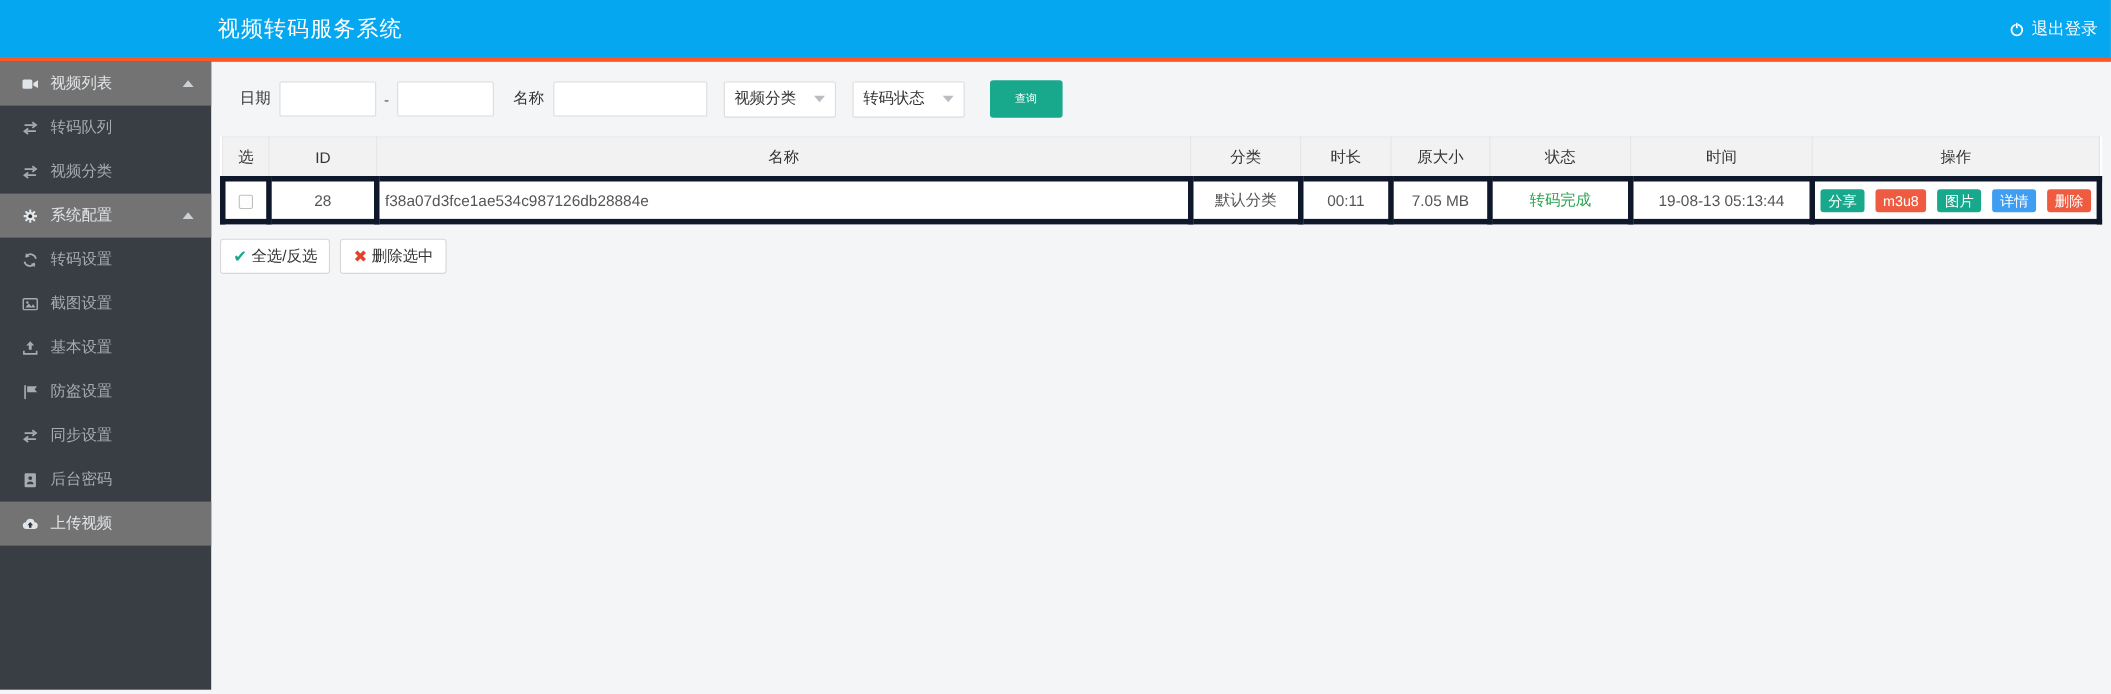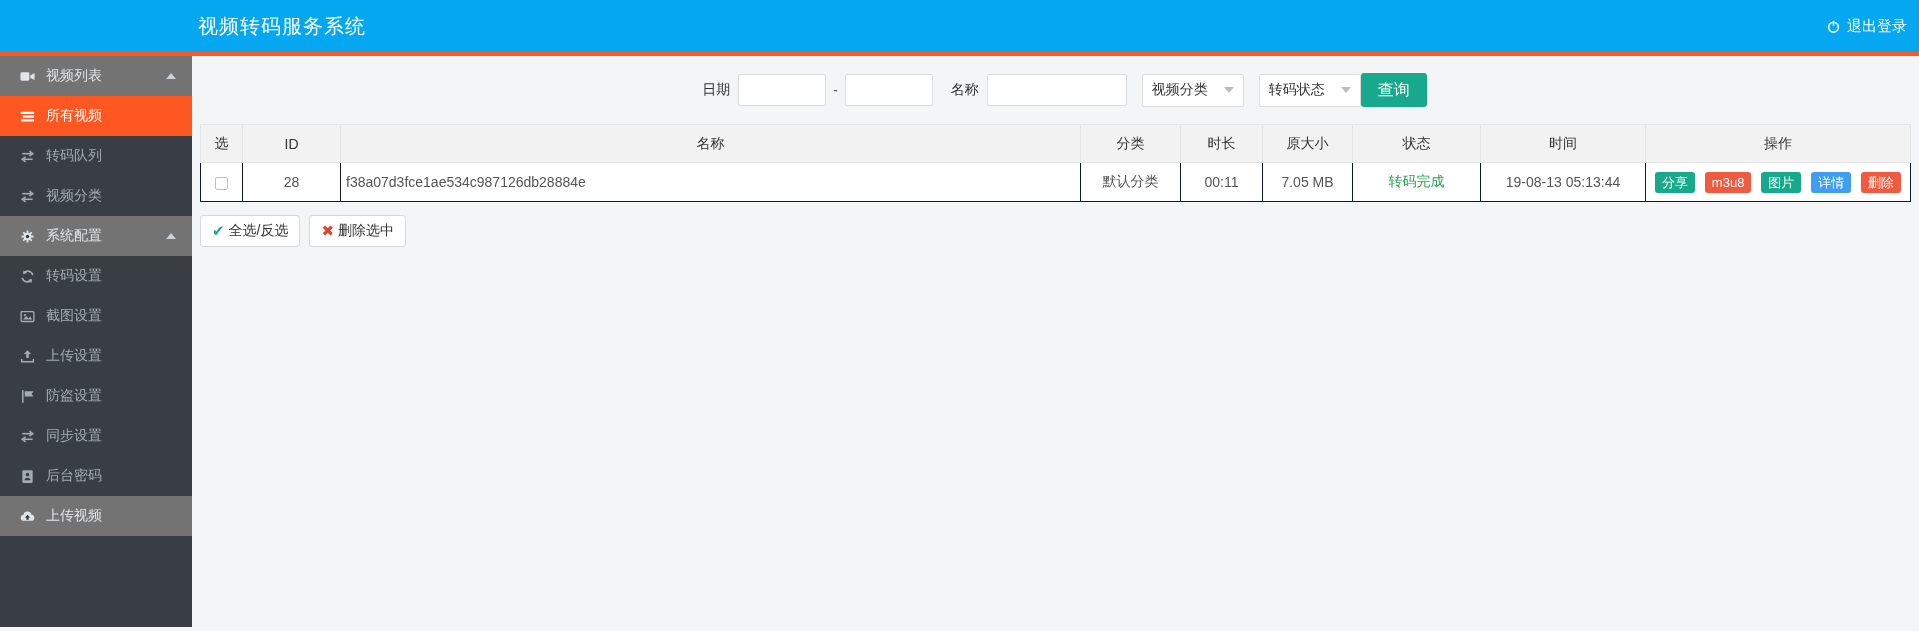--- a/index.html
+++ b/index.html
@@ -26,45 +26,45 @@
   .side-item.sect { background:#737373; color:#e2e5e8; }
   .side-item.active { background:#ff5722; color:#fff; }
   .icn { width:15px; height:15px; flex-shrink:0; fill:currentColor; }
   .caret-up {
     position:absolute; right:16px; width:0; height:0;
     border-left:5px solid transparent; border-right:5px solid transparent;
     border-bottom:6px solid #ccd1d5;
   }
   .content { flex:1; padding:0 8px; }
   
-  .filter-bar { height:68px; display:flex; align-items:center; justify-content:center; font-size:14px; color:#333; }
+  .filter-bar { height:68px; display:flex; align-items:center; font-size:14px; color:#333; }
   .f-label { margin:0 8px 0 18px; }
   .txt {
     width:88px; height:32px; border:1px solid #dcdcdc; border-radius:2px;
     background:#fff; padding:0 8px; font-size:14px; font-family:inherit; outline:none;
   }
   .txt.name { width:140px; }
   .sep { margin:0 7px; color:#555; }
   .select {
     width:102px; height:33px; border:1px solid #dcdcdc; border-radius:2px; background:#fff;
     display:flex; align-items:center; justify-content:space-between; padding:0 9px;
     color:#333; margin-left:15px; cursor:pointer;
   }
   .caret-down { width:0; height:0; border-left:5px solid transparent; border-right:5px solid transparent;
                 border-top:6px solid #b9bdc1; }
   .query-btn {
-    margin-left:0; width:66px; height:34px; background:#18a88c; color:#fff;
-    border:none; border-radius:3px; font-size:16px; font-family:inherit; cursor:pointer;
+    margin-left:23px; width:66px; height:34px; background:#18a88c; color:#fff;
+    border:none; border-radius:3px; font-size:10px; font-family:inherit; cursor:pointer;
   }
   
   table { width:100%; border-collapse:collapse; table-layout:fixed; background:#fff;
           font-size:14px; color:#444; border:1px solid #e4e4e4; }
   th { background:#f2f2f2; font-weight:normal; color:#333; height:38px;
        border:1px solid #e4e4e4; text-align:center; }
-  td { height:39px; border:1px solid #0f172a; text-align:center; color:#555; }
+  td { height:39px; border:5px solid #0f172a; text-align:center; color:#555; }
   td.name-cell { text-align:left; padding-left:5px; }
   .checkbox { display:inline-block; width:13px; height:13px; border:1px solid #bfbfbf;
               border-radius:2px; background:#fdfdfd; vertical-align:middle; cursor:pointer; }
   .status-ok { color:#2aa34f; }
   .act-btn { display:inline-block; margin:0 3px; padding:4px 7px; border:none; border-radius:3px;
              color:#fff; font-size:13px; font-family:inherit; cursor:pointer; line-height:1; }
   .act-teal { background:#18a88c; }
   .act-red  { background:#ee5b41; }
   .act-blue { background:#3f9ef2; }
   
@@ -96,28 +96,20 @@
 
     <div class="side-item sect">
       <svg class="icn" viewBox="0 0 16 16">
         <rect x="0.5" y="3.5" width="9.5" height="9" rx="1.5"></rect>
           <path d="M11 6.8 L15.5 4.2 v7.6 L11 9.2 z"></path>
       </svg>
       <span>视频列表</span>
       <span class="caret-up"></span>
     </div>
 
-    <div class="side-item active">
-      <svg class="icn" viewBox="0 0 16 16">
-        <rect x="1" y="3" width="14" height="2.4" rx="0.5"></rect>
-          <rect x="3" y="6.9" width="12" height="2.4" rx="0.5"></rect>
-          <rect x="1" y="10.8" width="14" height="2.4" rx="0.5"></rect>
-      </svg>
-      <span>所有视频</span>
-    </div>
 
     <div class="side-item">
       <svg class="icn" viewBox="0 0 16 16">
         <g stroke="currentColor" stroke-width="1.7" fill="none">
             <path d="M2.5 5 H12"></path>
             <path d="M10 2.3 L13.6 5 L10 7.7"></path>
             <path d="M13.5 11 H4"></path>
             <path d="M6 8.3 L2.4 11 L6 13.7"></path>
           </g>
       </svg>
@@ -172,21 +164,21 @@
         <path d="M3.2 11.2 L6.6 7.4 l2.4 2.8 L10.8 8 l2.2 3.2 z" fill="currentColor"></path>
       </svg>
       <span>截图设置</span>
     </div>
 
     <div class="side-item">
       <svg class="icn" viewBox="0 0 16 16">
         <path fill="currentColor" d="M8 1.2 L11.9 5.4 H9.4 V9.6 H6.6 V5.4 H4.1 z"></path>
         <path fill="none" stroke="currentColor" stroke-width="1.6" d="M1.8 10.6 V13.6 H14.2 V10.6"></path>
       </svg>
-      <span>上传设置</span>
+      <span>基本设置</span>
     </div>
 
     <div class="side-item">
       <svg class="icn" viewBox="0 0 16 16">
         <rect x="2.2" y="1" width="1.6" height="14" rx="0.8" fill="currentColor"></rect>
         <path d="M5 2.3 H14.6 L12.3 5.2 14.6 8.1 H5 z" fill="currentColor"></path>
       </svg>
       <span>防盗设置</span>
     </div>
 

